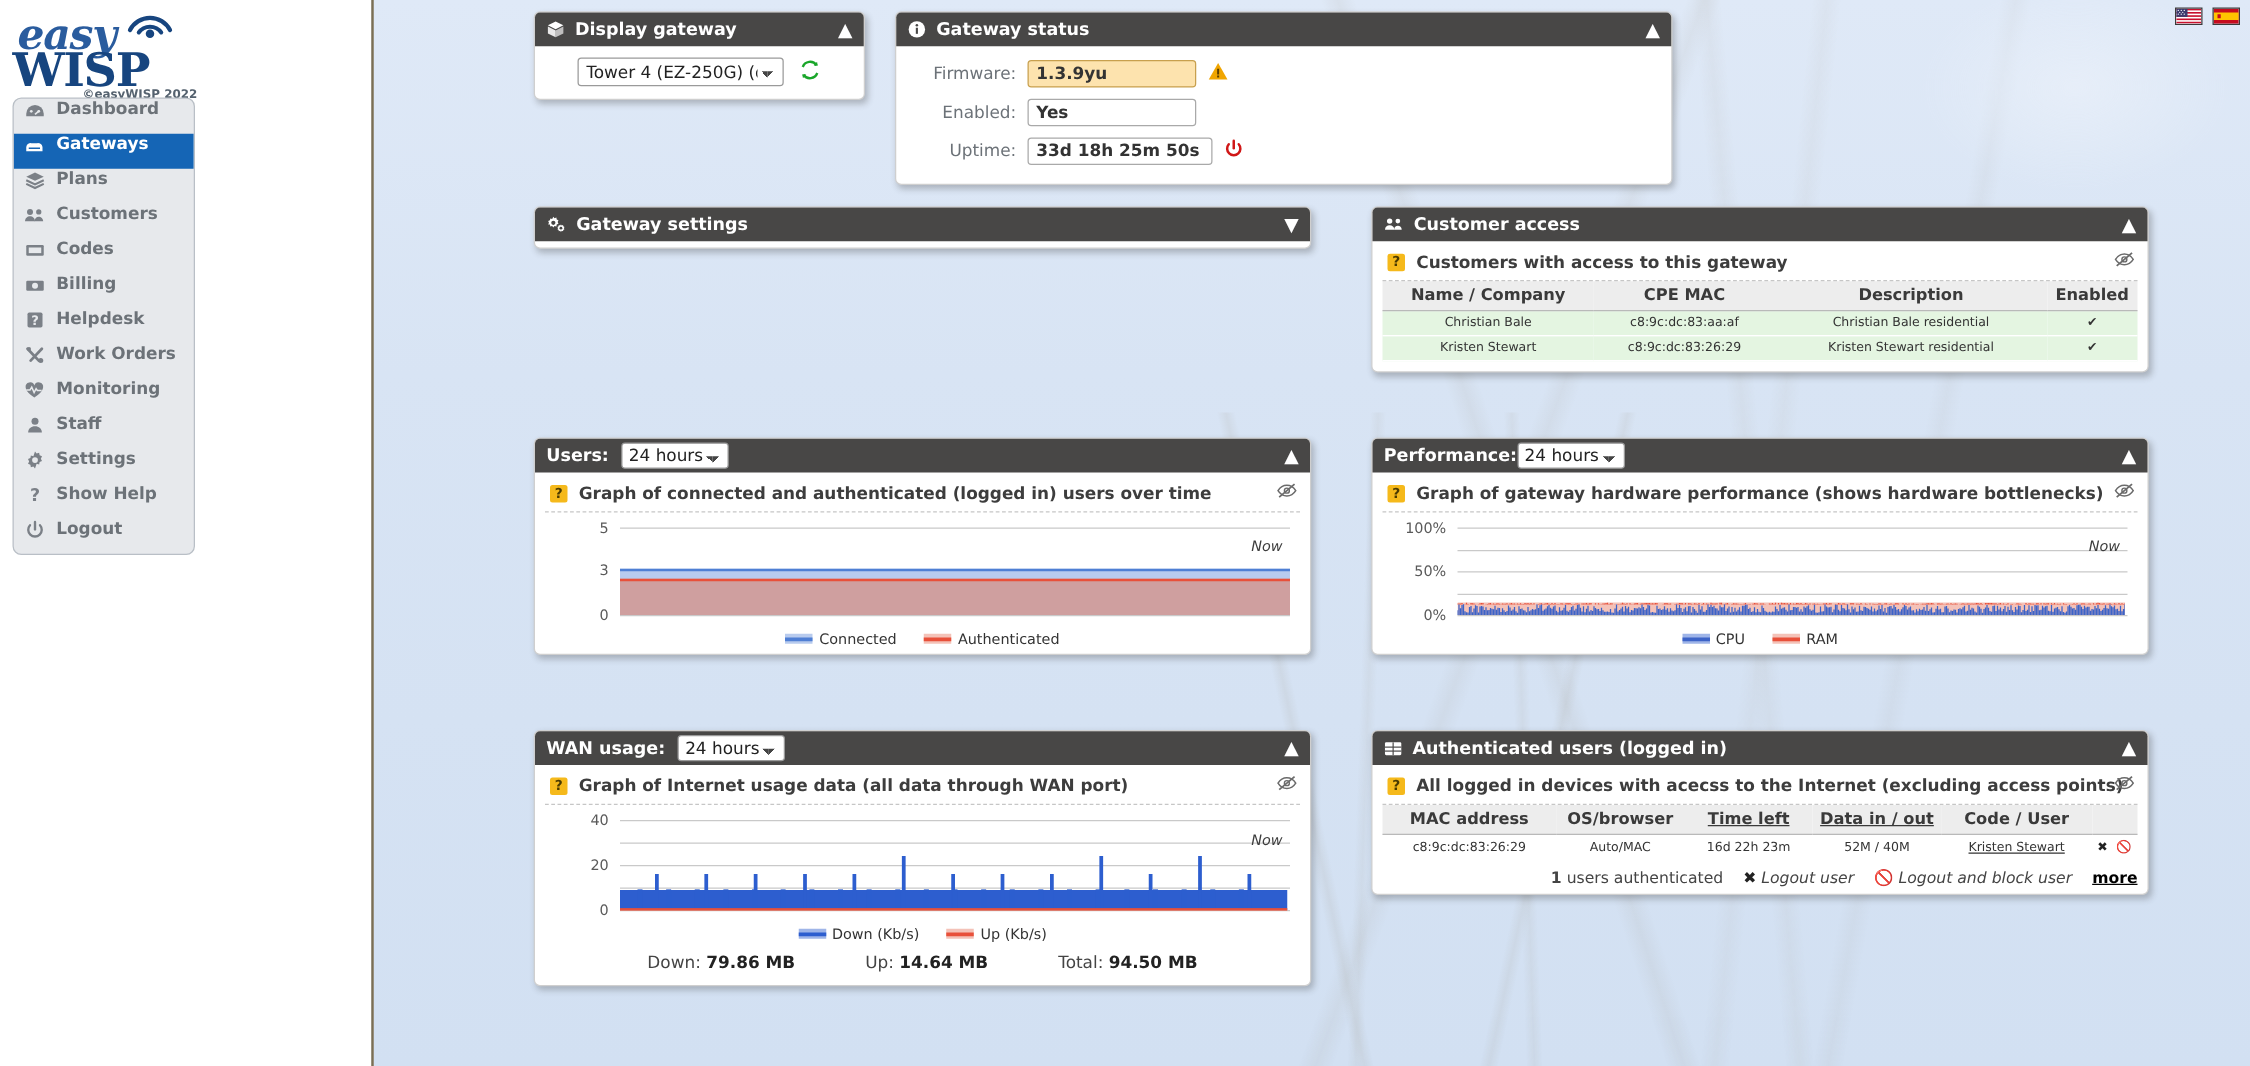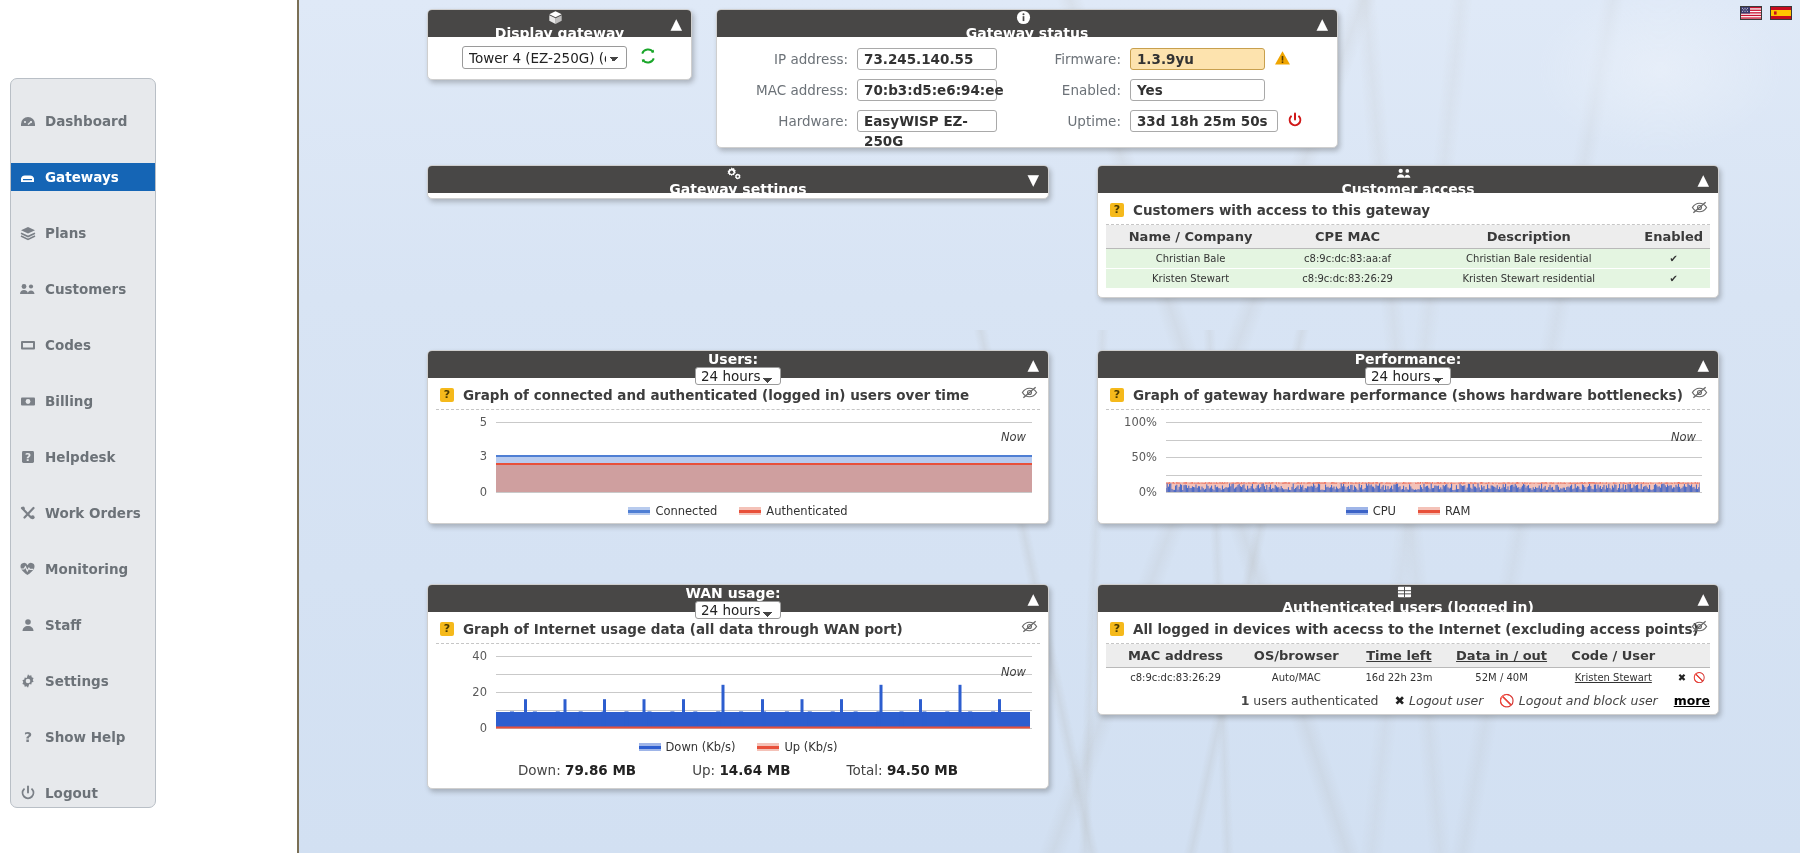--- a/index.html
+++ b/index.html
@@ -66,24 +66,24 @@
   }
   .wifi-arc { position:absolute; left:96px; top:-2px; }
 
   
   .nav {
     position:absolute; left:10px; top:78px; width:146px;
     background:#e7e9ec; border:1px solid #b9bfc6; border-radius:7px;
     overflow:hidden;
   }
   .nav-item {
-    display:flex; align-items:center; gap:9px;
-    height:28px; padding:14px 8px;
+    display:flex; gap:9px;
+    height:28px; padding:0 8px;
     color:#6c7278; font-weight:bold; font-size:13.5px;
-    cursor:pointer; white-space:nowrap;margin-top:28px;
+    cursor:pointer; white-space:nowrap;
   }
   .nav-item.active { background:#1565b5; color:#ffffff; }
   .nav-ico { width:17px; height:17px; display:flex; align-items:center; justify-content:center; flex:0 0 17px; }
   .nav-ico svg { display:block; }
 
   
   .flags { position:absolute; right:8px; top:6px; display:flex; gap:8px; }
   .flag { width:22px; height:14px; border:1px solid #3a3a3a; display:block; }
 
   
@@ -92,21 +92,20 @@
     background:#ffffff;
     border:1px solid #cfcfcf;
     border-radius:5px;
     box-shadow:2px 3px 5px rgba(60,60,60,.30);
   }
   .panel-head {
     height:27px; background:#484746; border-radius:4px 4px 0 0;
     display:flex; align-items:center; padding:0 9px;
     color:#ffffff; font-weight:bold; font-size:14px;
     position:relative;
-    flex-direction:column;
   }
   .panel-head .phico { margin-right:8px; display:flex; align-items:center; }
   .chev {
     position:absolute; right:9px; top:50%; transform:translateY(-50%);
     color:#ffffff; font-size:15px; font-weight:bold; line-height:1; cursor:pointer;
   }
   .panel-body { padding:8px 10px; }
 
   
   .subrow {
@@ -188,20 +187,32 @@
   .footrow em { font-style:italic; }
   .xicon { color:#222; font-weight:bold; }
   .ban { color:#d01717; font-weight:bold; }
 </style>
 </head>
 <body>
 
 <div id="app">
   <div class="edge-left"></div>
 
+  <div class="logo-wrap">
+    <span class="logo-easy">easy</span>
+    <span class="wifi-arc">
+      <svg width="40" height="26" viewBox="0 0 40 26">
+        <path d="M4 18 A18 18 0 0 1 36 18" stroke="#17457f" stroke-width="3.4" fill="none" stroke-linecap="round"></path>
+        <path d="M11 20 A11 11 0 0 1 29 20" stroke="#17457f" stroke-width="3.2" fill="none" stroke-linecap="round"></path>
+        <circle cx="20" cy="21" r="3.4" fill="#17457f"></circle>
+      </svg>
+    </span>
+    <span class="logo-wisp">WISP</span>
+    <span class="logo-copy">©easyWISP 2022</span>
+  </div>
 
   <div class="nav">
 
     <div class="nav-item">
       <span class="nav-ico">
         <svg width="16" height="16" viewBox="0 0 16 16">
             <path d="M1 11a7 7 0 0 1 14 0v2H1z" fill="#7b8087"></path>
             <circle cx="5" cy="9" r="1.1" fill="#e7e9ec"></circle>
             <circle cx="11" cy="9" r="1.1" fill="#e7e9ec"></circle>
             <path d="M8 11.5l3.5-3" stroke="#e7e9ec" stroke-width="1.4" fill="none"></path>
@@ -405,34 +416,20 @@
               <circle cx="8" cy="8" r="7" fill="#ffffff"></circle>
               <rect x="7.1" y="6.6" width="1.8" height="5.2" fill="#484746"></rect>
               <circle cx="8" cy="4.5" r="1.1" fill="#484746"></circle>
             </svg>
         </span>
         <span>Gateway status</span>
         <span class="chev">▲</span>
       </div>
       <div class="panel-body" style="padding:11px 14px 6px 0; display:flex;">
 
-        <div style="width:310px;">
-          <div class="field-row">
-            <span class="field-lbl" style="width:140px;">IP address:</span>
-            <span class="field-box" style="width:140px;">73.245.140.55</span>
-          </div>
-          <div class="field-row">
-            <span class="field-lbl" style="width:140px;">MAC address:</span>
-            <span class="field-box" style="width:140px;">70:b3:d5:e6:94:ee</span>
-          </div>
-          <div class="field-row">
-            <span class="field-lbl" style="width:140px;">Hardware:</span>
-            <span class="field-box" style="width:140px;">EasyWISP EZ-250G</span>
-          </div>
-        </div>
 
         <div style="width:300px;">
           <div class="field-row">
             <span class="field-lbl" style="width:105px;">Firmware:</span>
             <span class="field-box warn" style="width:135px;">1.3.9yu</span>
             <span style="margin-left:9px;">
               <svg width="17" height="16" viewBox="0 0 17 16">
                   <path d="M8.5 1.3L16 14.6H1z" fill="#f0a500"></path>
                   <rect x="7.7" y="6" width="1.6" height="4.6" fill="#5a3e00"></rect>
                   <rect x="7.7" y="11.4" width="1.6" height="1.6" fill="#5a3e00"></rect>

